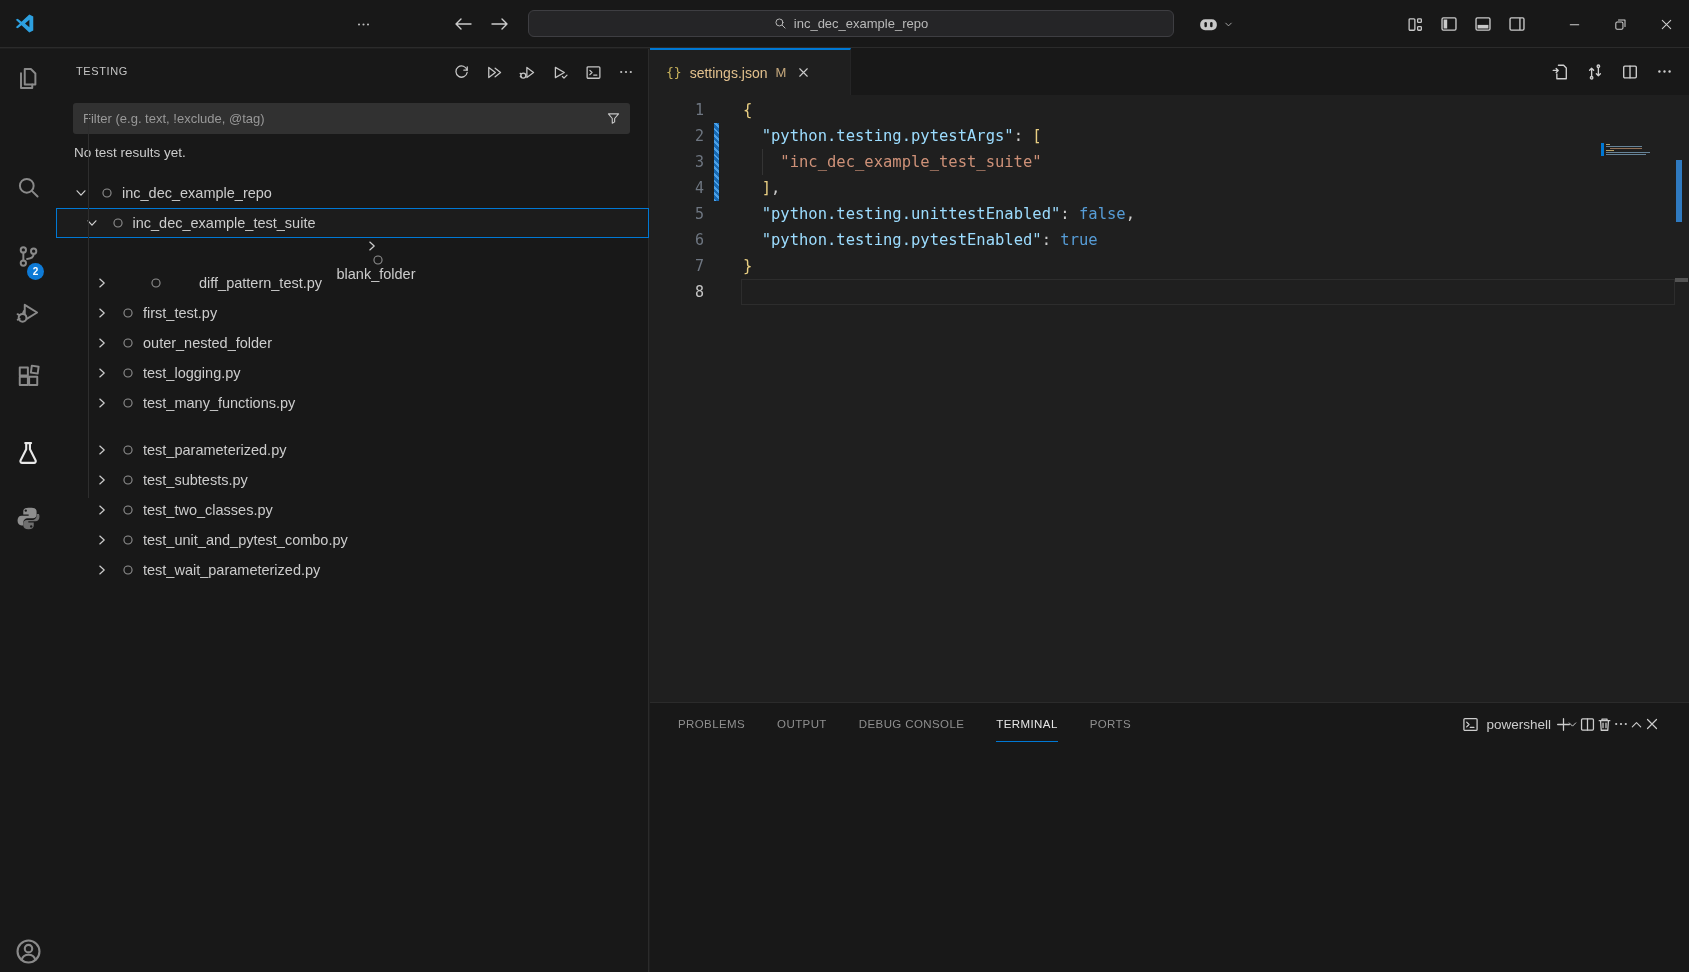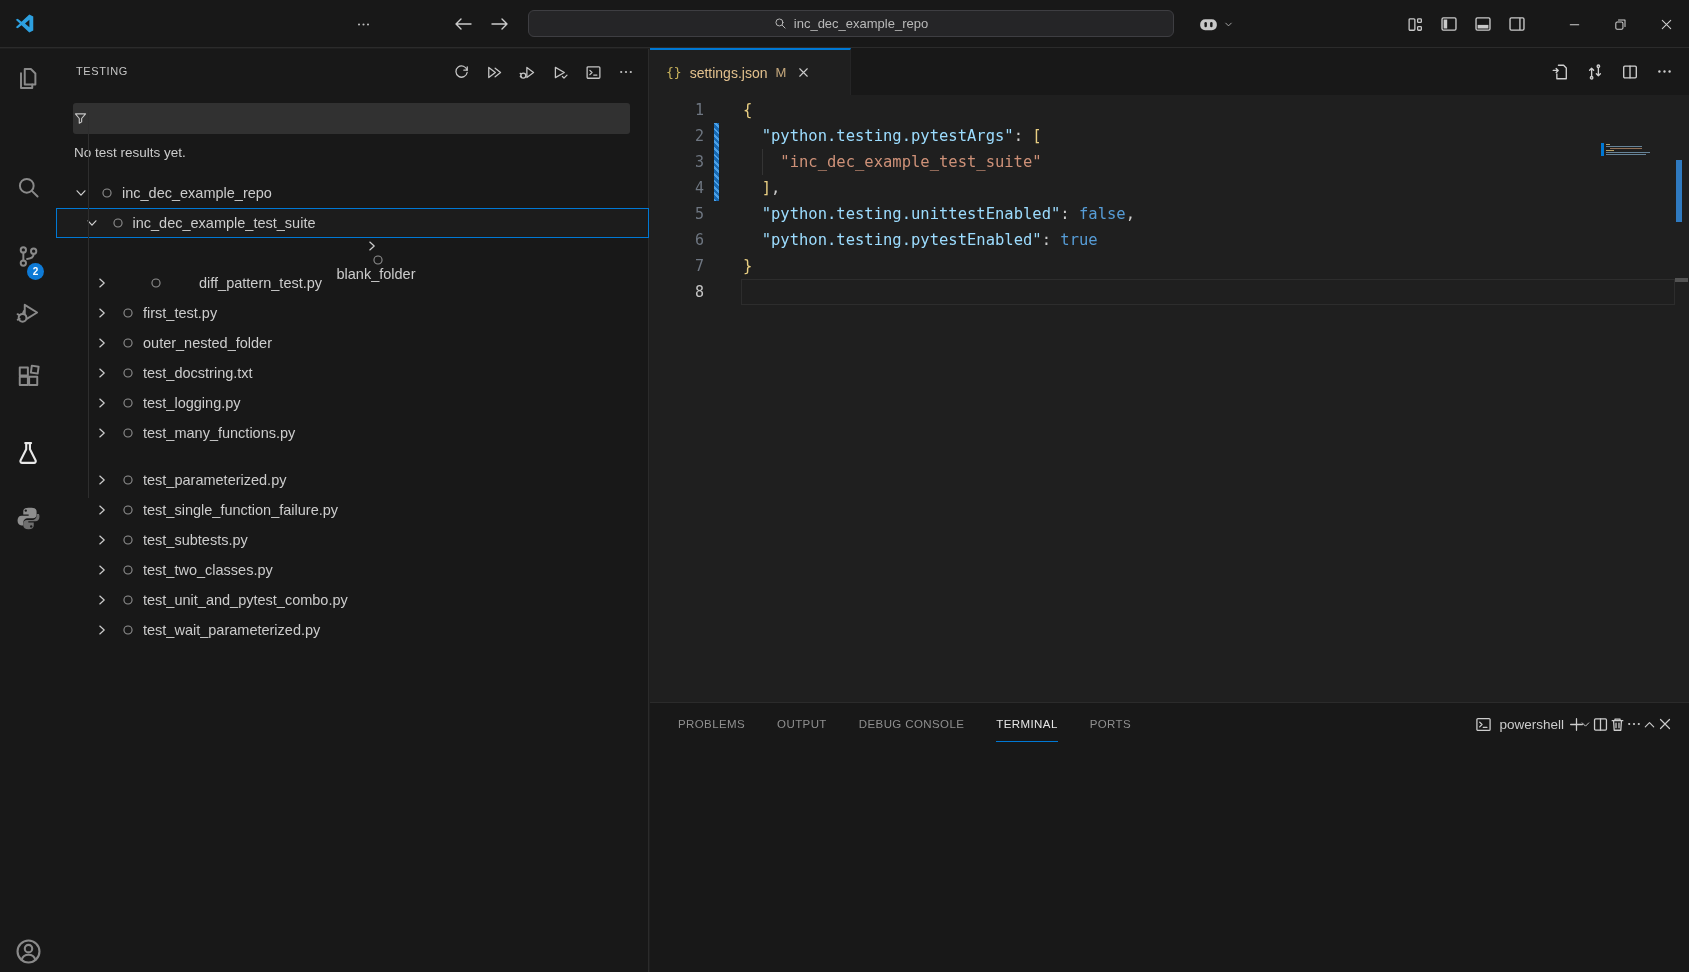--- a/index.html
+++ b/index.html
@@ -91,21 +91,21 @@
   .ovr-cursor { position:absolute; left:1025px; top:183px; width:13px; height:4px; background:#777777; opacity:.6; }
 
   
   .panel { position:absolute; left:650px; top:702px; width:1039px; bottom:0;
     background:#181818; border-top:1px solid #2b2b2b; }
   .panel-tabs { position:absolute; left:12px; top:0; height:42px; display:flex; }
   .panel-tab { position:relative; padding:0 16px; height:42px; display:flex; align-items:center; }
   .pt-label { font-size:11.5px; letter-spacing:.4px; color:#8f8f8f; }
   .panel-tab.active .pt-label { color:#e5e5e5; }
   .panel-tab.active::after { content:''; position:absolute; left:16px; right:16px; bottom:3px; height:1.5px; background:var(--accent); }
-  .panel-actions { position:absolute; right:16px; top:0; height:42px; display:flex; align-items:center; }
+  .panel-actions { position:absolute; right:29px; top:0; height:42px; display:flex; align-items:center; }
   .panel-actions .ico { stroke:#cccccc; }
   .ps-group { display:flex; align-items:center; gap:7px; margin-right:4px; }
   .ps-label { font-size:13.5px; color:#cccccc; }
   .term-line { position:absolute; left:12px; top:67px; height:26px; display:flex; align-items:center;
     font-family:"DejaVu Sans Mono", "Liberation Mono", monospace; font-size:15.5px; }
   .term-deco { margin-right:7px; display:flex; }
   .venv { color:var(--venv); }
   .term-text { color:#cccccc; white-space:pre; }
   .term-cursor { display:inline-block; width:10px; height:23px; border:1.2px solid #c9cdd1; margin-left:6px; }
 </style>
@@ -307,20 +307,21 @@
             <g fill="#c5c5c5">
               <circle cx="3.2" cy="8" r="1.1"></circle>
               <circle cx="8" cy="8" r="1.1"></circle>
               <circle cx="12.8" cy="8" r="1.1"></circle>
             </g>
           </svg>
       </span>
     </span>
 
     <span class="filter-box">
+      <input placeholder="Filter (e.g. text, !exclude, @tag)" style="">
       <span class="funnel">
         <svg width="15" height="15" viewBox="0 0 16 16" class="ico" style="stroke:#c5c5c5">
             <path d="M2.6 3h10.8L9.2 8v3.6l-2.5 1.5V8z"></path>
           </svg>
       </span>
     </span>
 
     <span class="sb-status">No test results yet.</span>
 
     <div class="tree">
@@ -406,73 +407,47 @@
     <span class="twisty">
       <svg width="14" height="14" viewBox="0 0 16 16" class="ico" style="stroke:#cccccc;stroke-width:1.4">
               <path d="m5.5 3.5 5 4.5-5 4.5"></path>
             </svg>
     </span>
     <span class="test-state">
       <svg width="12" height="12" viewBox="0 0 16 16">
               <circle cx="8" cy="8" r="5.4" fill="none" stroke="#8f8f8f" stroke-width="1.5"></circle>
             </svg>
     </span>
-    <span class="tree-label">test_docstring.txt</span>
+    <span class="tree-label">test_logging.py</span>
   </div>
         <div class="tree-row" style="padding-left: 38px;">
     <span class="twisty">
       <svg width="14" height="14" viewBox="0 0 16 16" class="ico" style="stroke:#cccccc;stroke-width:1.4">
               <path d="m5.5 3.5 5 4.5-5 4.5"></path>
             </svg>
     </span>
     <span class="test-state">
       <svg width="12" height="12" viewBox="0 0 16 16">
               <circle cx="8" cy="8" r="5.4" fill="none" stroke="#8f8f8f" stroke-width="1.5"></circle>
             </svg>
     </span>
-    <span class="tree-label">test_logging.py</span>
-  </div>
-        <div class="tree-row" style="padding-left: 38px;">
-    <span class="twisty">
-      <svg width="14" height="14" viewBox="0 0 16 16" class="ico" style="stroke:#cccccc;stroke-width:1.4">
-              <path d="m5.5 3.5 5 4.5-5 4.5"></path>
-            </svg>
-    </span>
-    <span class="test-state">
-      <svg width="12" height="12" viewBox="0 0 16 16">
-              <circle cx="8" cy="8" r="5.4" fill="none" stroke="#8f8f8f" stroke-width="1.5"></circle>
-            </svg>
-    </span>
     <span class="tree-label">test_many_functions.py</span>
   </div>
         <div class="tree-row" style="padding-left: 38px; margin-top: 17px;">
     <span class="twisty">
       <svg width="14" height="14" viewBox="0 0 16 16" class="ico" style="stroke:#cccccc;stroke-width:1.4">
               <path d="m5.5 3.5 5 4.5-5 4.5"></path>
             </svg>
     </span>
     <span class="test-state">
       <svg width="12" height="12" viewBox="0 0 16 16">
               <circle cx="8" cy="8" r="5.4" fill="none" stroke="#8f8f8f" stroke-width="1.5"></circle>
             </svg>
     </span>
     <span class="tree-label">test_parameterized.py</span>
-  </div>
-        <div class="tree-row" style="padding-left: 38px;">
-    <span class="twisty">
-      <svg width="14" height="14" viewBox="0 0 16 16" class="ico" style="stroke:#cccccc;stroke-width:1.4">
-              <path d="m5.5 3.5 5 4.5-5 4.5"></path>
-            </svg>
-    </span>
-    <span class="test-state">
-      <svg width="12" height="12" viewBox="0 0 16 16">
-              <circle cx="8" cy="8" r="5.4" fill="none" stroke="#8f8f8f" stroke-width="1.5"></circle>
-            </svg>
-    </span>
-    <span class="tree-label">test_single_function_failure.py</span>
   </div>
         <div class="tree-row" style="padding-left: 38px;">
     <span class="twisty">
       <svg width="14" height="14" viewBox="0 0 16 16" class="ico" style="stroke:#cccccc;stroke-width:1.4">
               <path d="m5.5 3.5 5 4.5-5 4.5"></path>
             </svg>
     </span>
     <span class="test-state">
       <svg width="12" height="12" viewBox="0 0 16 16">
               <circle cx="8" cy="8" r="5.4" fill="none" stroke="#8f8f8f" stroke-width="1.5"></circle>

